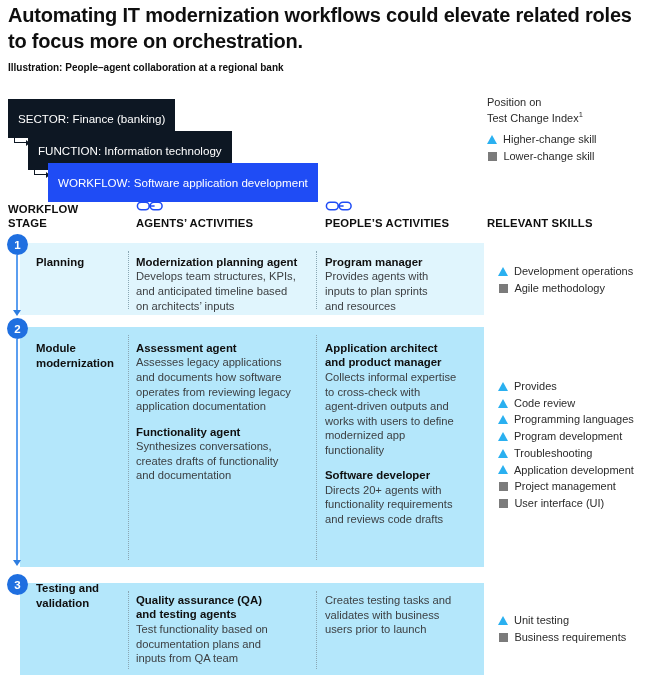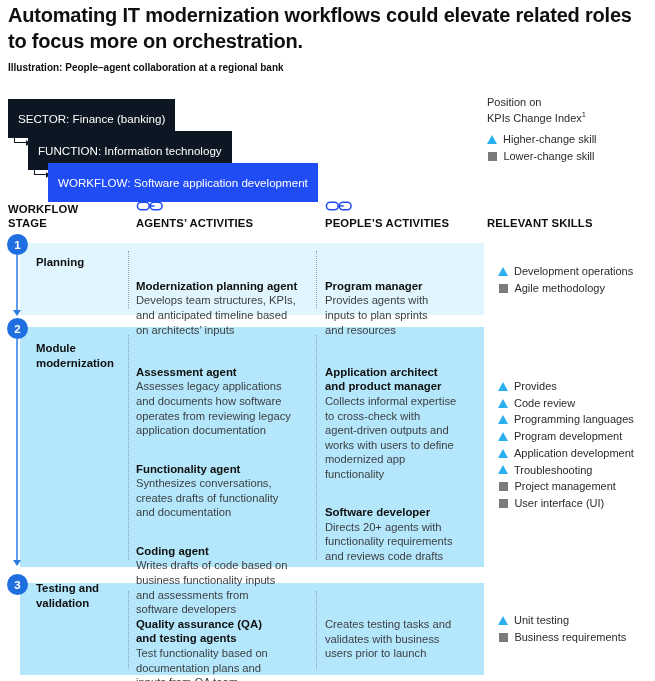--- a/index.html
+++ b/index.html
@@ -167,21 +167,21 @@
   }
   .spa-1 { top: 310px; }
   .spa-2 { top: 560px; }
 
   
   .cell { position: absolute; }
   .cell-stage {
     font-size: 11.4px; font-weight: bold; line-height: 1.28; color: #0f0f0f;
     white-space: pre-line;
   }
-  .entry { margin-bottom: 11px; margin-top: 24px; }
+  .entry { margin-bottom: 11px; }
   .entry:last-child { margin-bottom: 0; }
   .entry-title {
     font-size: 11.4px; font-weight: bold; line-height: 1.27;
     color: #0f0f0f; white-space: pre-line;
   }
   .entry-desc {
     font-size: 11.2px; line-height: 1.3; color: #3d4043;
     white-space: pre-line;
   }
 
@@ -215,21 +215,21 @@
 
 <div class="crumb crumb-function">FUNCTION: Information technology</div>
 <div class="connector conn-2"></div>
 <div class="conn-arrow conn-arrow-2"></div>
 
 <div class="crumb crumb-workflow">WORKFLOW: Software application development</div>
 
 <div class="legend">
   <div class="legend-title">
     <span>Position on</span><br>
-    <span>KPIs Change Index</span><sup>1</sup>
+    <span>Test Change Index</span><sup>1</sup>
   </div>
   <div class="legend-row">
     <span class="mk-tri"></span>
     <span>Higher-change skill</span>
   </div>
   <div class="legend-row">
     <span class="mk-sq"></span>
     <span>Lower-change skill</span>
   </div>
 </div>
@@ -317,27 +317,20 @@
 and documents how software
 operates from reviewing legacy
 application documentation</div>
   </div>
   <div class="entry">
     <div class="entry-title">Functionality agent</div>
     <div class="entry-desc">Synthesizes conversations,
 creates drafts of functionality
 and documentation</div>
   </div>
-  <div class="entry">
-    <div class="entry-title">Coding agent</div>
-    <div class="entry-desc">Writes drafts of code based on
-business functionality inputs
-and assessments from
-software developers</div>
-  </div>
 </div>
 
 <div class="cell p-people-2">
   <div class="entry">
     <div class="entry-title">Application architect
 and product manager</div>
     <div class="entry-desc">Collects informal expertise
 to cross-check with
 agent-driven outputs and
 works with users to define
@@ -364,25 +357,25 @@
   <div class="legend-row">
     <span class="mk-tri"></span>
     <span>Programming languages</span>
   </div>
   <div class="legend-row">
     <span class="mk-tri"></span>
     <span>Program development</span>
   </div>
   <div class="legend-row">
     <span class="mk-tri"></span>
+    <span>Troubleshooting</span>
+  </div>
+  <div class="legend-row">
+    <span class="mk-tri"></span>
     <span>Application development</span>
-  </div>
-  <div class="legend-row">
-    <span class="mk-tri"></span>
-    <span>Troubleshooting</span>
   </div>
   <div class="legend-row">
     <span class="mk-sq"></span>
     <span>Project management</span>
   </div>
   <div class="legend-row">
     <span class="mk-sq"></span>
     <span>User interface (UI)</span>
   </div>
 </div>

